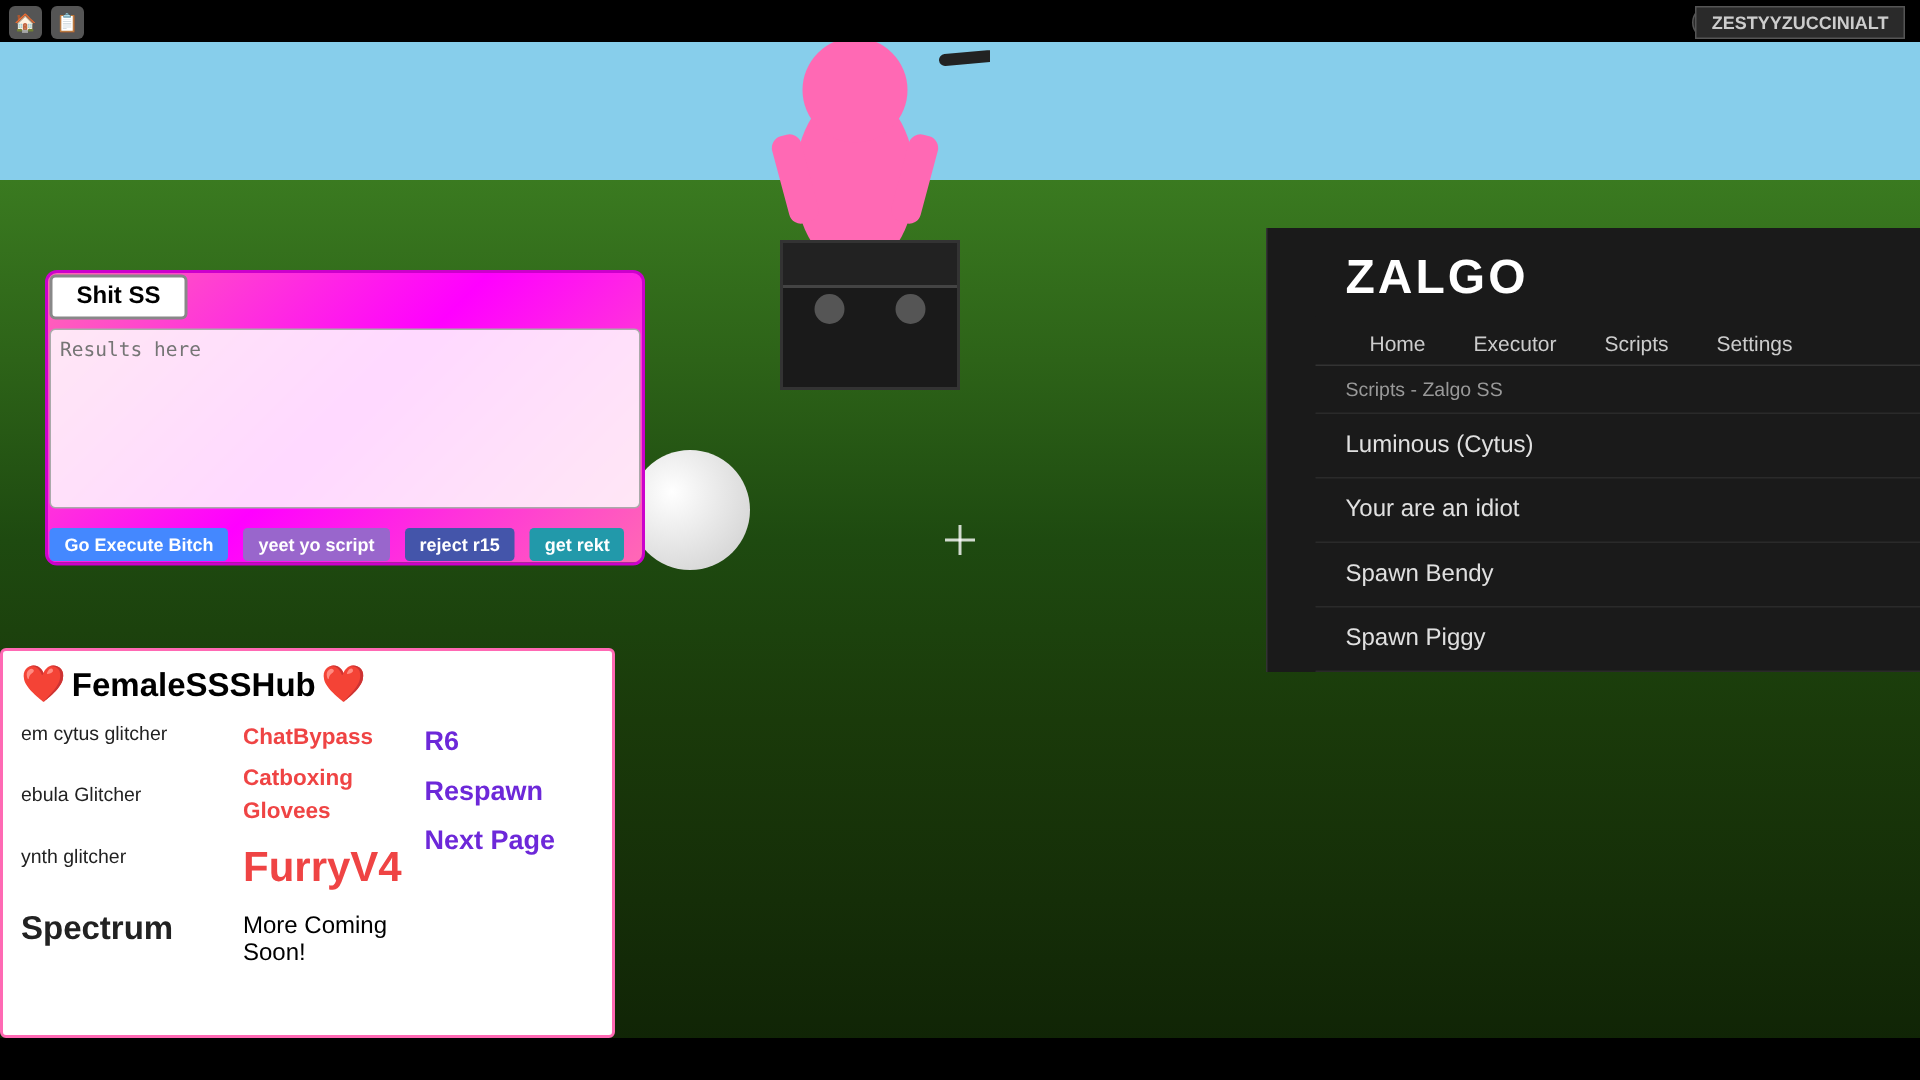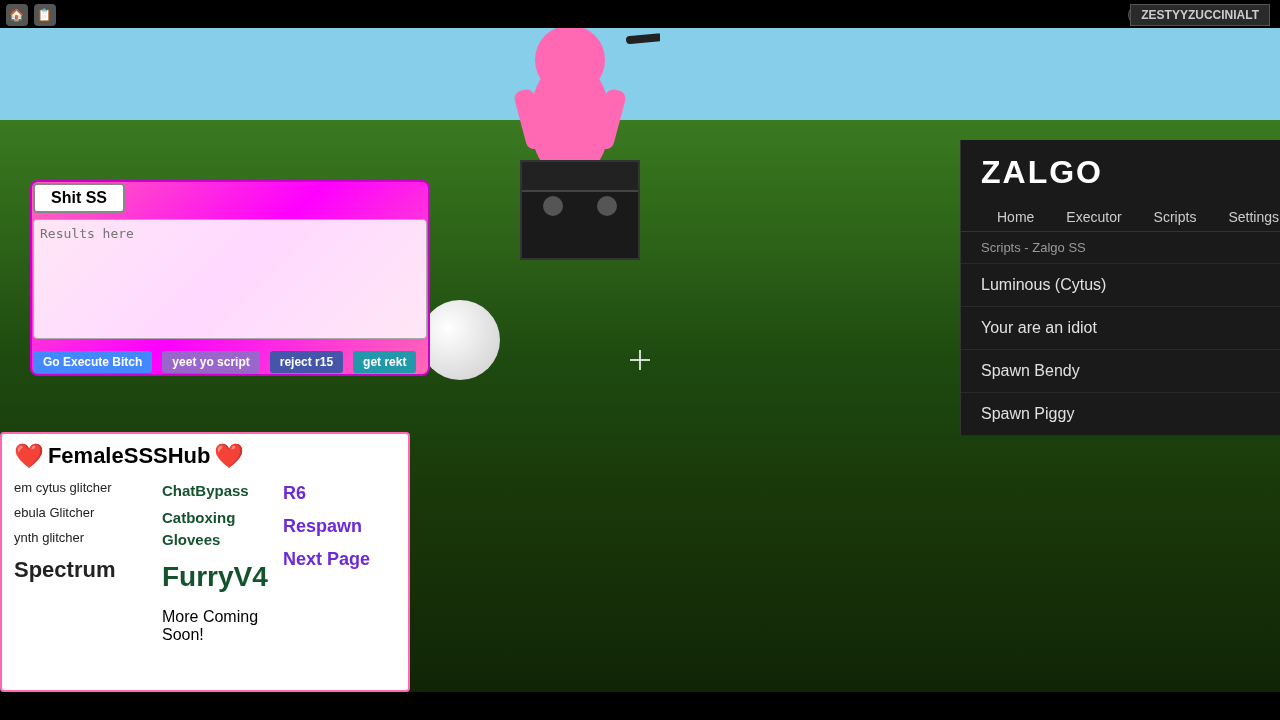--- a/index.html
+++ b/index.html
@@ -153,26 +153,27 @@
       justify-content: center;
       color: #ccc;
       font-size: 14px;
       z-index: 30;
       cursor: pointer;
     }
 
     
     #zalgo-panel {
       position: absolute;
-      top: 140px;
+      top: 152px;
       right: 0;
-      width: 320px;
+      width: 436px;
       background: #1a1a1a;
       border-left: 1px solid #333;
       z-index: 15;
+      padding-left: 32px;
     }
     #zalgo-header {
       background: #1a1a1a;
       padding: 14px 20px 8px 20px;
     }
     #zalgo-title {
       font-family: 'Arial Black', sans-serif;
       font-size: 32px;
       color: #fff;
       font-weight: 900;
@@ -288,41 +289,41 @@
 
     #female-content {
       display: grid;
       grid-template-columns: 140px 1fr 1fr;
       gap: 4px 8px;
       font-size: 15px;
     }
     .left-col {
       display: flex;
       flex-direction: column;
-      gap: 4px;
+      gap: 20px;
     }
     .left-item {
       font-size: 13px;
       color: #222;
       line-height: 1.6;
       white-space: nowrap;
       overflow: hidden;
     }
     .left-item.large { font-size: 22px; font-weight: 900; }
 
     .mid-col {
       display: flex;
       flex-direction: column;
       gap: 4px;
       padding-top: 2px;
     }
     .mid-item {
       font-size: 15px;
       font-weight: bold;
-      color: #14532d;
+      color: #ef4444;
       line-height: 1.5;
     }
     .mid-item.large { font-size: 28px; font-weight: 900; }
 
     .right-col {
       display: flex;
       flex-direction: column;
       gap: 6px;
       padding-top: 2px;
     }

